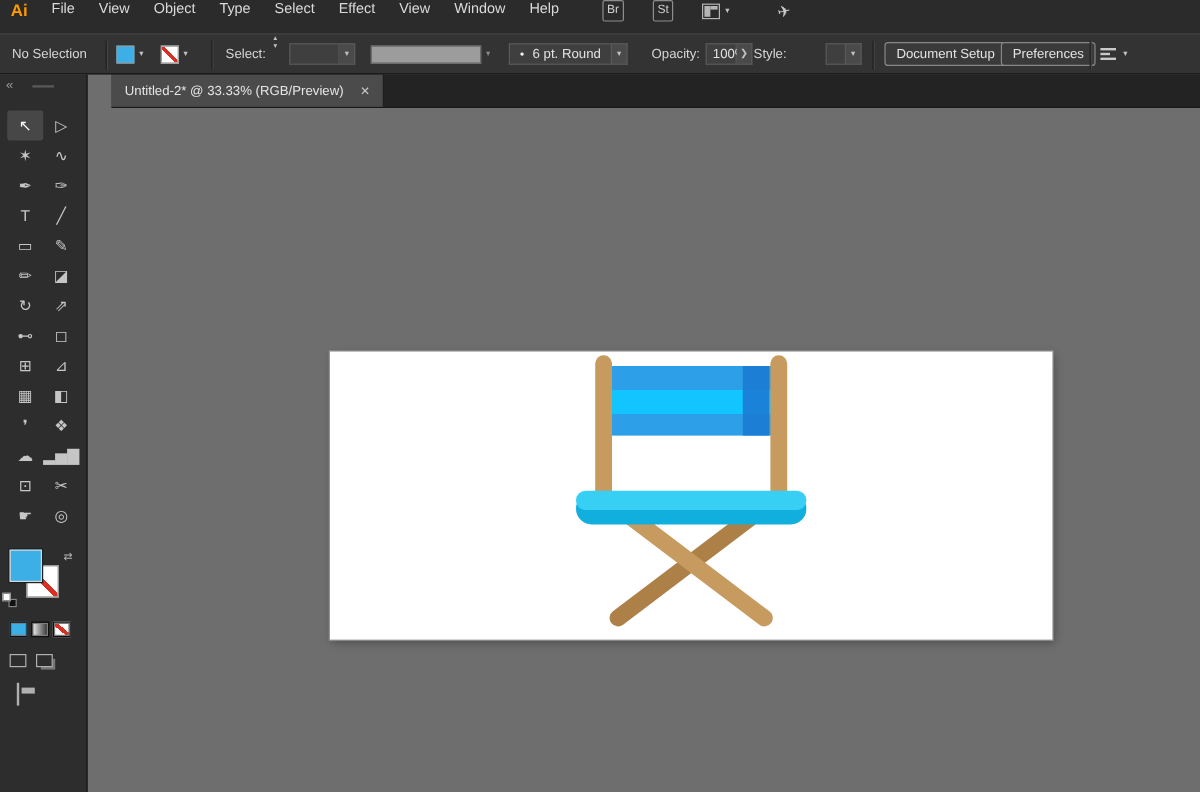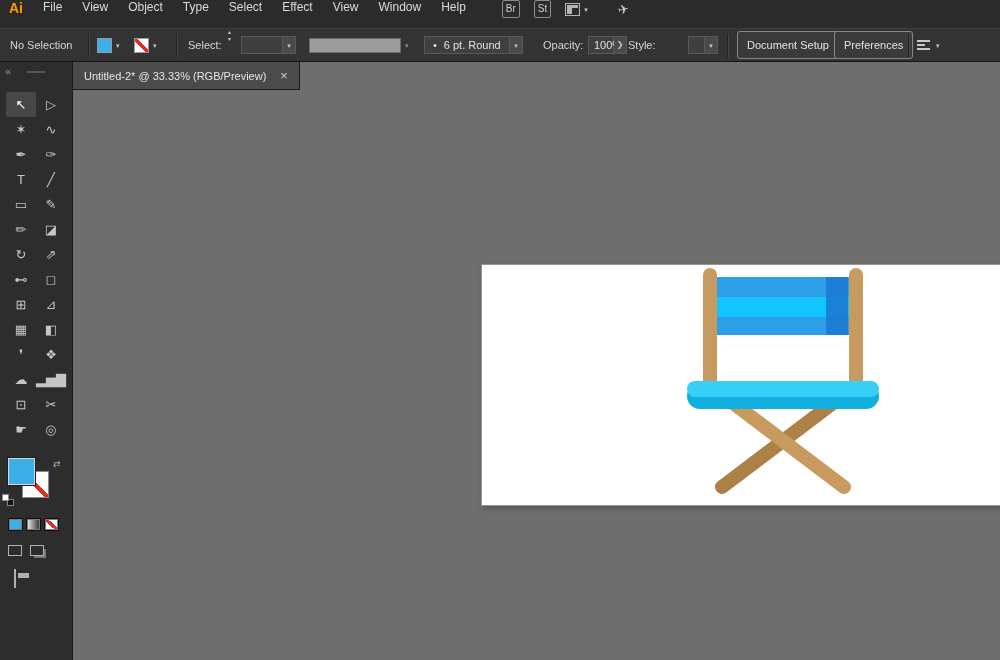--- a/index.html
+++ b/index.html
@@ -3,41 +3,41 @@
 <meta charset="utf-8">
 <style>
   *{box-sizing:border-box;margin:0;padding:0;}
   html,body{width:1000px;height:660px;overflow:hidden;}
   body{font-family:"Liberation Sans",sans-serif;background:#6e6e6e;}
 
   
   .menubar{height:28px;background:#2b2b2b;display:flex;align-items:flex-start;font-size:12px;color:#dadada;}
   .logo{color:#ff9a00;font-weight:700;font-size:14px;padding:0 10px 0 9px;}
   .menu-item{padding:0 10px;cursor:default;}
-  .mb-right{display:flex;align-items:center;margin-left:26px;gap:14px;}
+  .mb-right{display:flex;align-items:center;margin-left:26px;gap:24px;}
   .chip{border:1px solid #8d8d8d;border-radius:2px;font-size:10px;line-height:1;padding:3px 3px;color:#cfcfcf;}
   .ws-wrap{display:flex;align-items:center;gap:4px;}
   .ws-icon{width:15px;height:13px;border:1px solid #b5b5b5;position:relative;}
   .ws-icon::before{content:"";position:absolute;left:1px;top:1px;width:5px;height:9px;background:#b5b5b5;}
   .ws-icon::after{content:"";position:absolute;right:1px;top:1px;width:6px;height:3px;background:#b5b5b5;}
   .chev{font-size:7px;color:#c2c2c2;line-height:1;}
   .share{font-size:13px;color:#c9c9c9;margin-left:16px;transform:rotate(-12deg);display:inline-block;}
 
   
   .controlbar{height:34px;background:#333;position:relative;border-top:1px solid #3d3d3d;border-bottom:1px solid #161616;color:#d6d6d6;font-size:11px;}
   .abs{position:absolute;top:0;height:100%;display:flex;align-items:center;text-align:center;}
   .vsep{position:absolute;top:5px;height:24px;width:1px;background:#222;box-shadow:1px 0 0 #454545;}
   .swatch{width:15px;height:15px;border:1px solid #9a9a9a;display:inline-block;}
   .none-slash{background:#fff linear-gradient(to top right,transparent 42%,#d93025 42%,#d93025 58%,transparent 58%);}
   .box{background:#3f3f3f;border:1px solid #595959;height:18px;display:flex;align-items:center;padding:0 5px;color:#e2e2e2;}
   .chevbtn{width:13px;height:18px;background:#4a4a4a;border:1px solid #595959;border-left:none;display:flex;align-items:center;justify-content:center;}
   .stepper{display:flex;flex-direction:column;gap:1px;align-items:center;}
   .stepper span{font-size:6px;line-height:1;color:#c4c4c4;}
   .profile{width:92px;height:15px;background:#9c9c9c;border:1px solid #6b6b6b;}
-  .cbtn{border:1px solid #878787;border-radius:3px;height:28px;padding:0 9px;display:flex;align-items:center;background:#3a3a3a;color:#e3e3e3;}
+  .cbtn{border:1px solid #878787;border-radius:3px;height:20px;padding:0 9px;display:flex;align-items:center;background:#3a3a3a;color:#e3e3e3;}
   .align-icon{display:flex;flex-direction:column;gap:2px;width:14px;}
   .align-icon i{display:block;height:2px;background:#c9c9c9;}
   .align-icon i:nth-child(1){width:13px;}
   .align-icon i:nth-child(2){width:8px;}
   .align-icon i:nth-child(3){width:13px;}
   .dot{font-size:10px;color:#efefef;}
 
   
   .workspace{display:flex;height:598px;}
   .toolbar{width:73px;background:#2d2d2d;border-right:1px solid #1a1a1a;position:relative;flex:none;}
@@ -62,21 +62,21 @@
   .none-btn{background:#fff linear-gradient(to top right,transparent 40%,#d93025 40%,#d93025 60%,transparent 60%);}
 
   .draw-row{position:absolute;top:483px;left:8px;display:flex;gap:8px;align-items:center;}
   .dicon{width:14px;height:11px;border:1px solid #b0b0b0;}
   .dicon.behind{box-shadow:3px 3px 0 -1px #777;}
   .screen-row{position:absolute;top:508px;left:14px;}
   .screen-icon{width:20px;height:13px;border:1px solid #b0b0b0;position:relative;background:#2d2d2d;}
   .screen-icon::after{content:"";position:absolute;left:3px;top:3px;width:11px;height:5px;background:#b0b0b0;}
 
   
-  .main{flex:1;display:flex;flex-direction:row;min-width:0;}
+  .main{flex:1;display:flex;flex-direction:column;min-width:0;margin-left:20px;}
   .tabbar{height:28px;background:#232323;display:flex;align-items:stretch;border-bottom:1px solid #191919;}
   .tab{background:#4b4b4b;display:flex;align-items:center;padding:0 11px;color:#e5e5e5;font-size:11px;gap:14px;border-right:1px solid #1d1d1d;}
   .tab-close{color:#cfcfcf;font-size:13px;line-height:1;}
   .tab-rest{flex:1;}
   .canvas{flex:1;position:relative;background:#6e6e6e;}
   .artboard{position:absolute;left:182px;top:203px;width:602px;height:240px;background:#fff;
     box-shadow:0 0 0 1px #949494,2px 3px 7px rgba(0,0,0,.28);}
   .artboard svg{position:absolute;left:0;top:0;width:100%;height:100%;display:block;}
 </style>
 </head>

